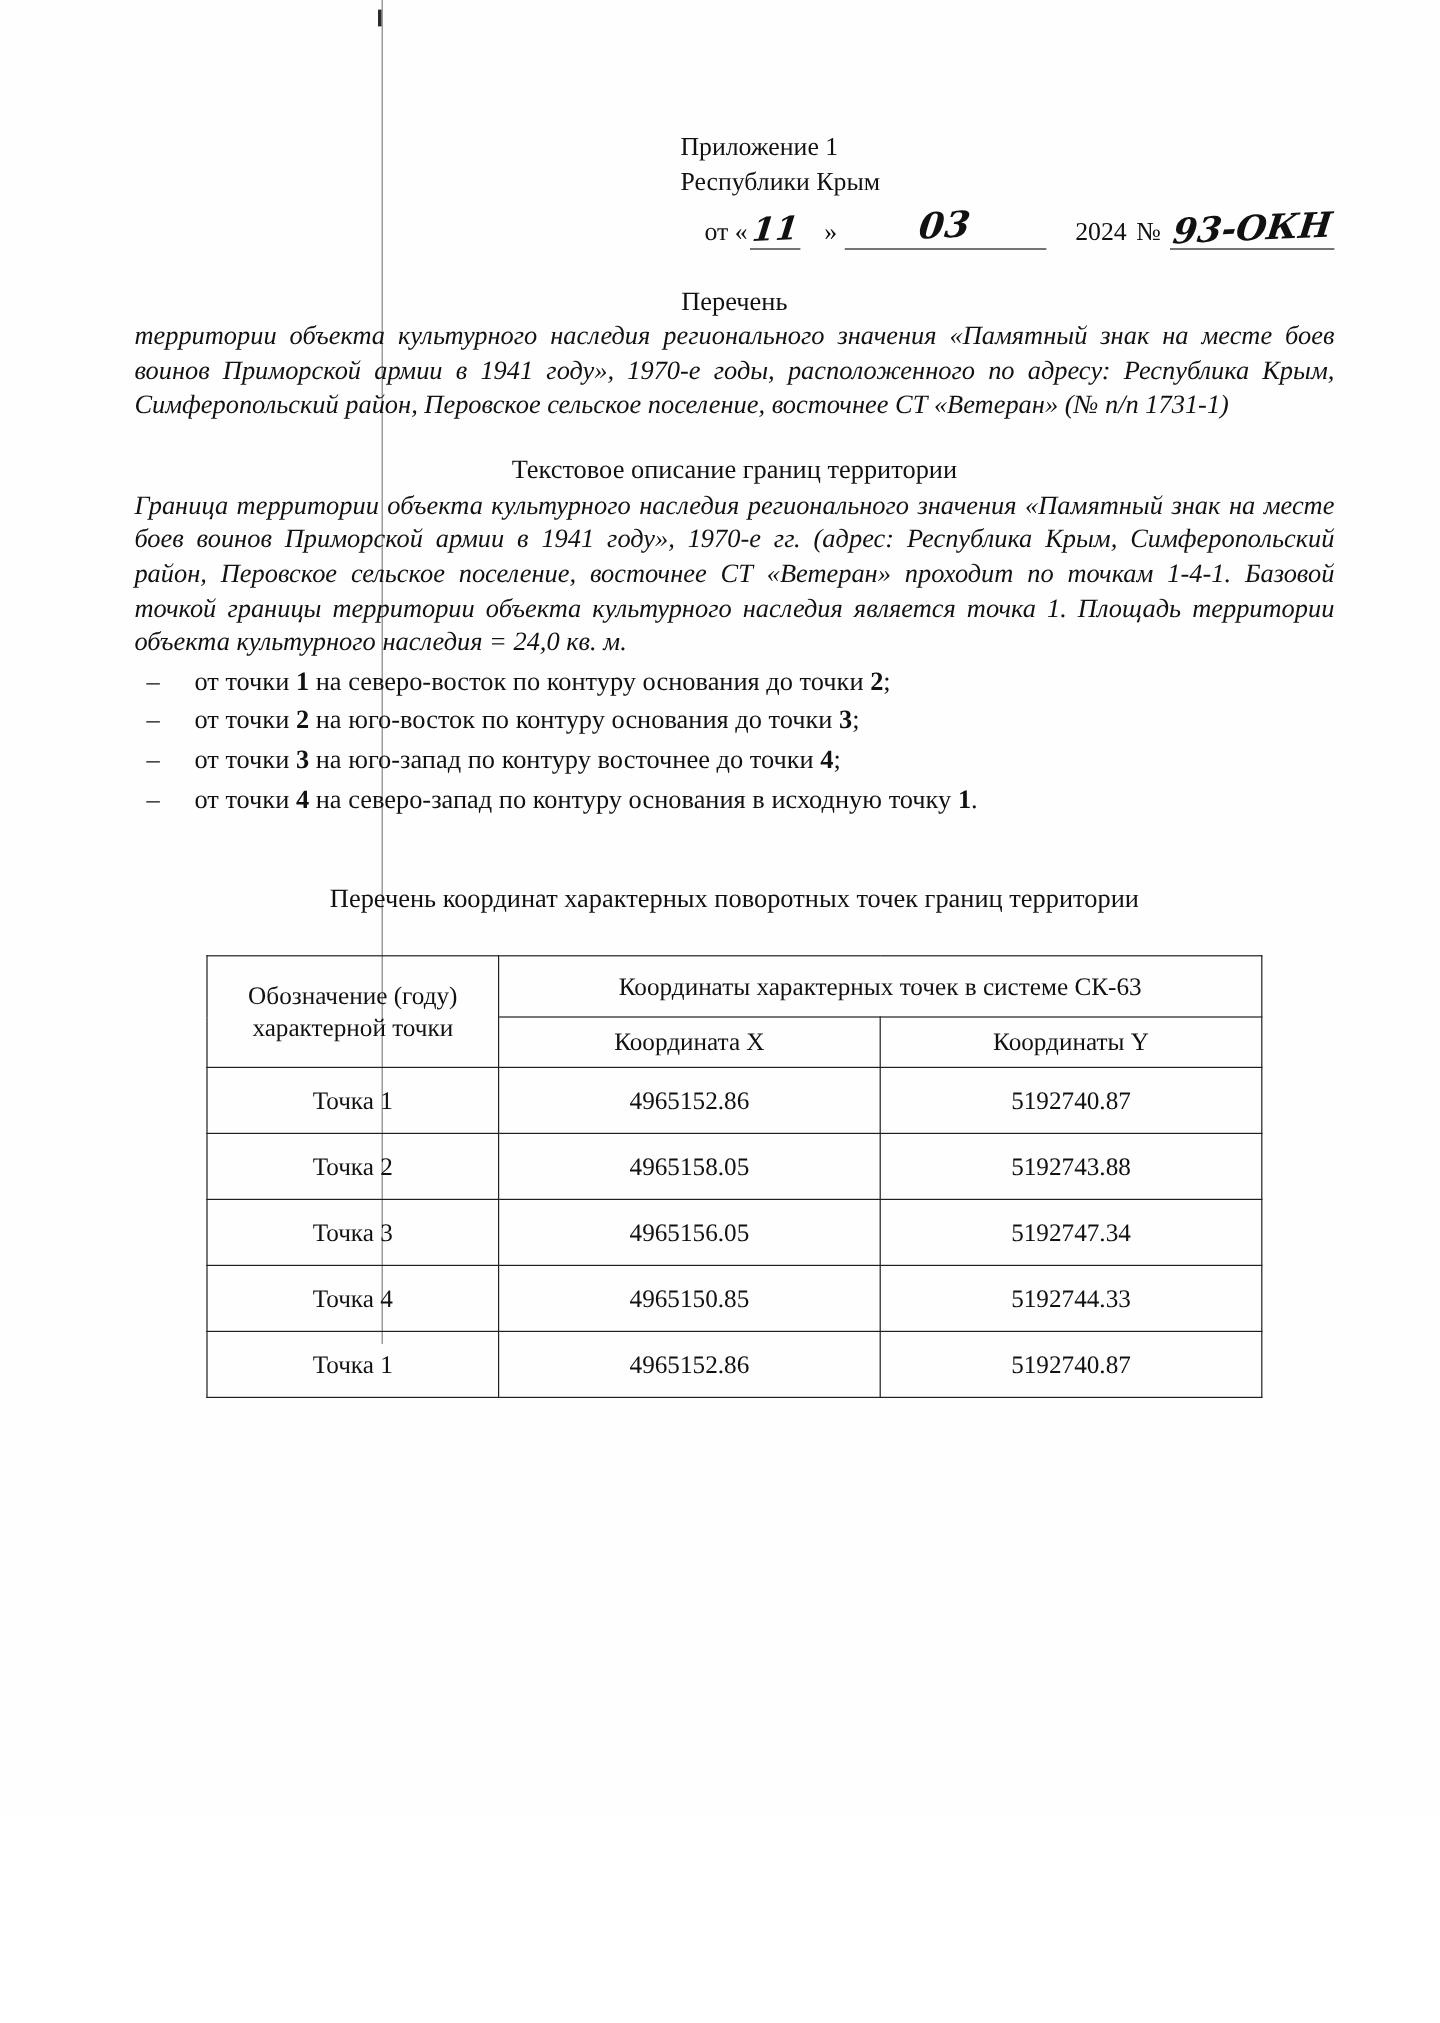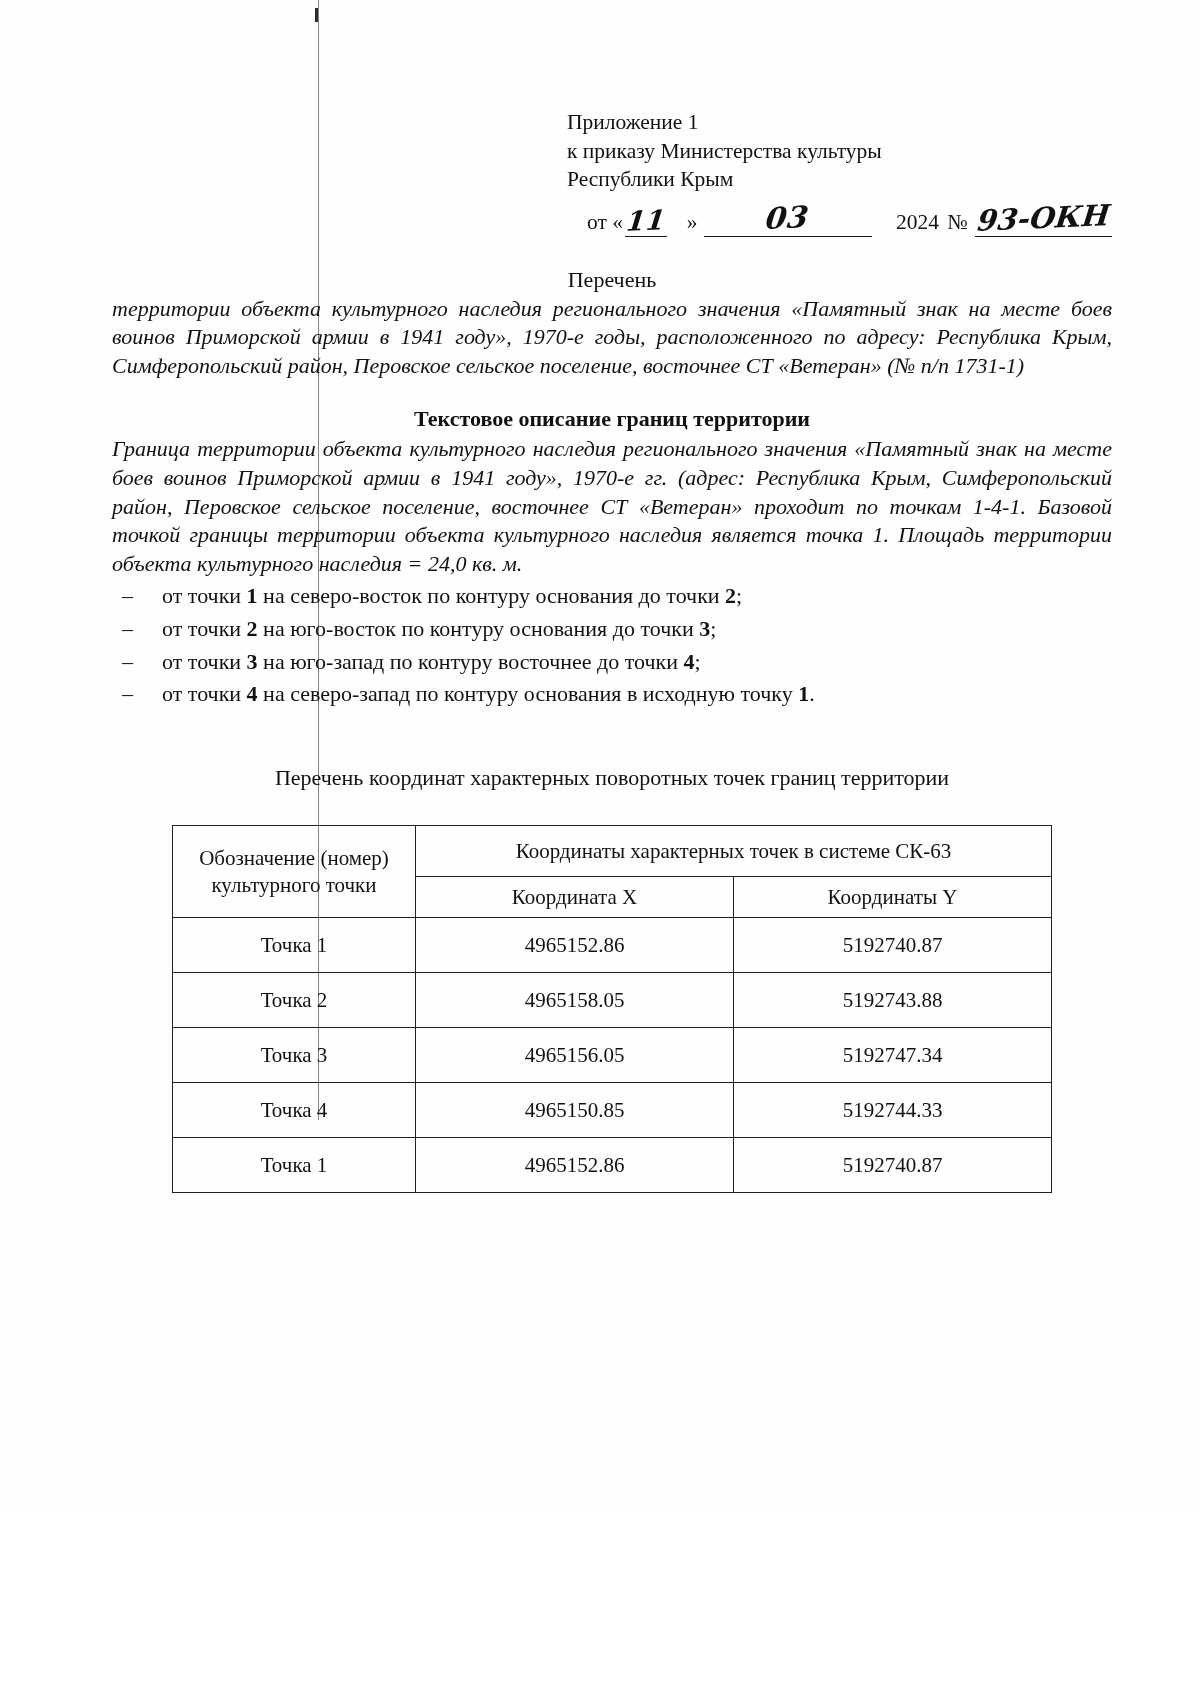--- a/index.html
+++ b/index.html
@@ -92,21 +92,21 @@
   p.body {
     font-size: 22px;
     line-height: 1.30;
     text-align: justify;
     margin: 2px 0 0 0;
     hyphens: none;
     font-style: italic;
   }
   .section-title {
     text-align: center;
-    font-weight: bold;
+    font-weight: normal;
     font-size: 22px;
     margin-top: 26px;
     margin-bottom: 3px;
   }
   .subtitle-table {
     text-align: center;
     font-weight: normal;
     font-size: 22px;
     margin-top: 56px;
     margin-bottom: 0;
@@ -159,21 +159,20 @@
 
 <div id="page">
 
   <div class="fold-tick"></div>
   <div class="fold-line"></div>
 
   <div class="content">
 
     <div class="doc-header">
       <div>Приложение 1</div>
-      <div>к приказу Министерства культуры</div>
       <div>Республики Крым</div>
       <div class="date-line">
         <span class="lbl">от «</span>
         <span class="blank day">
           <span class="hand">11</span>
         </span>
         <span class="lbl">»</span>
         <span class="blank month">
           <span class="hand month-hand">03</span>
         </span>
@@ -205,21 +204,21 @@
       <li>
         <span class="dash">–</span><span>от точки </span><b class="pt">4</b><span> на северо-запад по контуру основания в исходную точку </span><b class="pt">1</b><span>.</span>
       </li>
     </ul>
 
     <div class="subtitle-table">Перечень координат характерных поворотных точек границ территории</div>
 
     <table class="coords">
       <thead>
         <tr>
-          <th class="col-point" rowspan="2">Обозначение (номер) культурного точки</th>
+          <th class="col-point" rowspan="2">Обозначение (году) характерной точки</th>
           <th class="col-group" colspan="2">Координаты характерных точек в системе СК-63</th>
         </tr>
         <tr>
           <th>Координата X</th>
           <th>Координаты Y</th>
         </tr>
       </thead>
       <tbody>
         <tr>
           <td class="cell">Точка 1</td>

